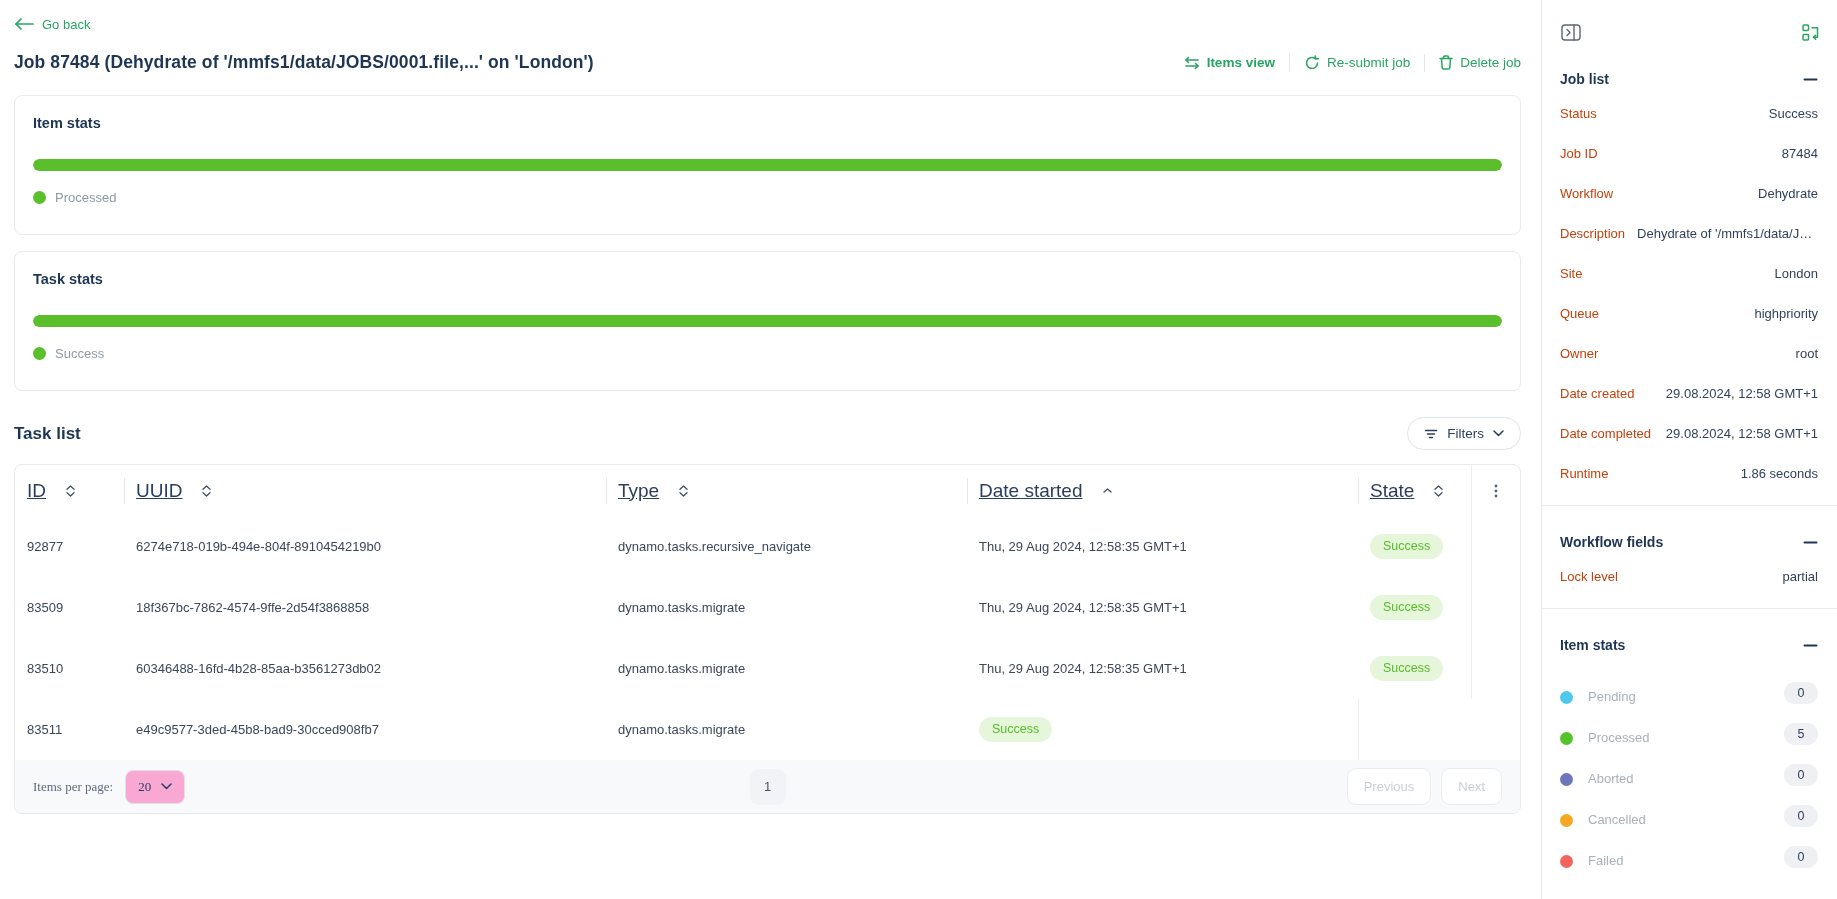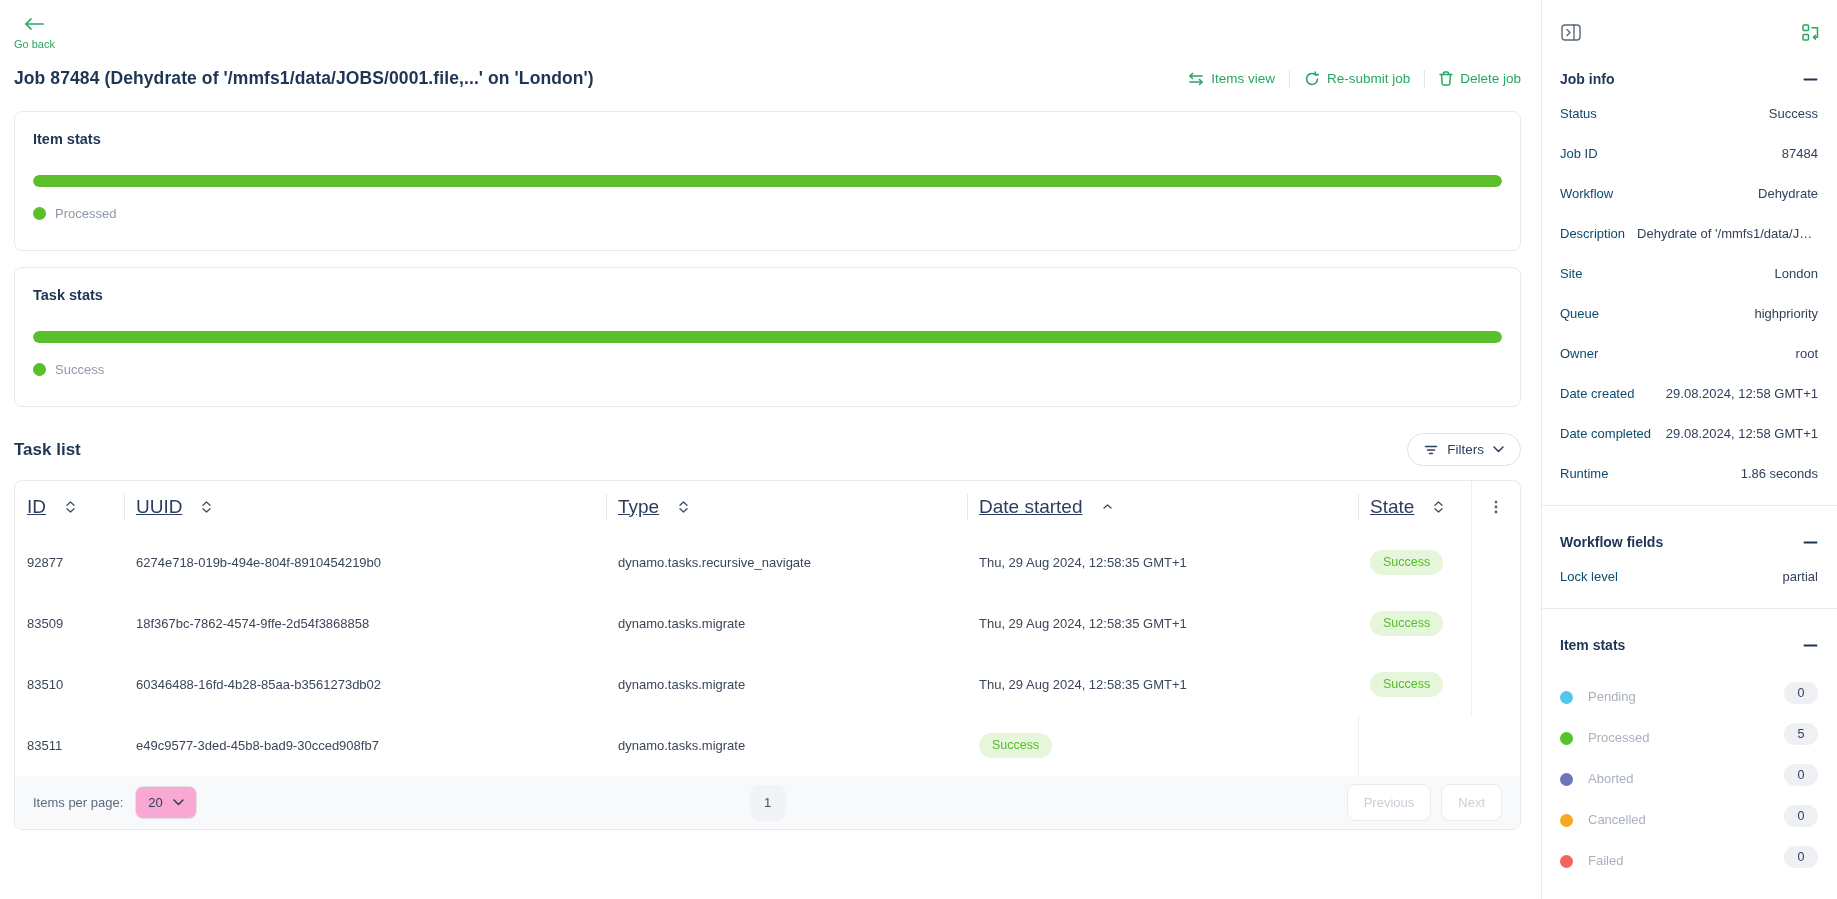--- a/index.html
+++ b/index.html
@@ -5,30 +5,30 @@
   * { margin:0; padding:0; box-sizing:border-box; }
   html,body { width:1837px; height:899px; overflow:hidden; background:#fff;
               font-family:"Liberation Sans", sans-serif; color:#1e3554; }
   .app { display:flex; width:1837px; height:899px; }
 
   
   .main { flex:1; min-width:0; padding:16px 20px 0 14px; }
 
   .back-row { margin-bottom:18px; }
   .back-link { display:inline-flex; align-items:center; gap:8px; color:#27a661;
-               font-size:11px; cursor:pointer;flex-direction:column; }
+               font-size:13px; cursor:pointer; }
 
   .title-row { display:flex; justify-content:space-between; align-items:center; margin-bottom:22px; }
   h1 { font-size:17.5px; font-weight:bold; color:#1e3554; letter-spacing:.1px; }
 
   .header-actions { display:flex; align-items:center; }
   .action-btn { display:inline-flex; align-items:center; gap:7px; color:#27a661;
                 font-size:13.5px; cursor:pointer; background:none; border:none;
                 font-family:inherit; padding:0 14px; }
-  .action-btn:first-child { padding-left:0; }
+  .action-btn:first-child { padding-left:0;font-weight:bold; }
   .action-btn:last-child { padding-right:0; }
   .action-sep { width:1px; height:18px; background:#e3e7ec; }
 
   .stat-card { border:1px solid #e7eaee; border-radius:8px; padding:19px 18px;
                height:140px; margin-bottom:16px; }
   .stat-card h2 { font-size:14.5px; font-weight:bold; color:#1e3554; margin-bottom:28px; }
   .progress-track { width:100%; height:12px; border-radius:7px; background:#eef1f4; overflow:hidden; }
   .progress-fill { height:100%; border-radius:7px; background:#5abf2a; }
   .legend { display:flex; align-items:center; gap:9px; margin-top:19px; }
   .dot { width:13px; height:13px; border-radius:50%; background:#5abf2a; flex:0 0 auto; }
@@ -51,21 +51,21 @@
   .tbody .tr { height:61px; cursor:pointer; }
   .td { font-size:13px; color:#3a4759; }
   .actions-cell { border-left:1px solid #eceef2; justify-content:center; padding-left:0; }
   .kebab-btn { background:none; border:none; cursor:pointer; padding:6px; display:flex; }
 
   .badge-success { background:#e5f6db; color:#56bd27; font-size:12.5px;
                    padding:6px 13px; border-radius:14px; line-height:1; }
 
   .tfoot { display:grid; grid-template-columns:1fr auto 1fr; align-items:center;
            height:53px; background:#f8f9fb; padding:0 18px; }
-  .perpage { display:flex; align-items:center; gap:12px; font-size:13px; color:#5d6b7e; }
+  .perpage { display:flex; align-items:center; gap:12px; font-size:13px; color:#5d6b7e;font-family:Liberation Serif, serif; }
   .perpage-select { display:inline-flex; align-items:center; gap:10px; background:#f9a8d4;
                     border:1px solid #dfe3e8; border-radius:8px; padding:8px 12px;
                     font-size:13px; color:#2c3e5d; cursor:pointer; }
   .page-num { width:36px; height:36px; border-radius:9px; background:#f1f3f6; border:none;
               font-size:13px; color:#45536b; cursor:pointer; font-family:inherit; }
   .pager { justify-self:end; display:flex; gap:10px; }
   .pager button { background:#fff; border:1px solid #e8ebef; border-radius:9px;
                   padding:10px 16px; font-size:13px; color:#c9cfd8; cursor:pointer;
                   font-family:inherit; }
 
@@ -76,21 +76,21 @@
   .icon-btn { background:none; border:none; cursor:pointer; display:flex; padding:2px; }
 
   .section-header { display:flex; justify-content:space-between; align-items:center;
                     padding:0 19px 0 18px; margin-top:28px; }
   .section-header h3 { font-size:14px; font-weight:bold; color:#1e3554; }
   .minus-btn { background:none; border:none; cursor:pointer; display:flex; padding:3px 0; }
 
   .fields { margin-top:6px; }
   .field-row { height:40px; display:flex; justify-content:space-between; align-items:center;
                padding:0 19px 0 18px; gap:12px; }
-  .field-label { font-size:13px; color:#0c4a6e; white-space:nowrap; }
+  .field-label { font-size:13px; color:#c2410c; white-space:nowrap; }
   .field-value { font-size:13px; color:#31415c; white-space:nowrap; overflow:hidden;
                  text-overflow:ellipsis; max-width:200px; text-align:right; }
 
   .divider { height:1px; background:#e9ebef; margin:12px 0 0; }
 
   .stat-rows { margin-top:10px; }
   .stat-row { height:41px; display:flex; align-items:flex-end; padding:0 19px 0 18px; gap:15px; }
   .stat-label { font-size:13px; color:#a8b1bd; flex:1; }
   .count-badge { background:#eef0f4; color:#31415c; font-size:12.5px; border-radius:11px;
                  padding:5px 12px; min-width:34px; text-align:center; line-height:1; }
@@ -339,21 +339,21 @@
             <rect x="1" y="1" width="5.5" height="5.5" rx="1"></rect>
             <rect x="1" y="10.5" width="5.5" height="5.5" rx="1"></rect>
             <path d="M10 3.8h5.5v9.4h-4"></path>
             <path d="M13.6 11.2l-2.1 2 2.1 2"></path>
           </svg>
         </span>
       </button>
     </div>
 
     <div class="section-header">
-      <h3>Job info</h3>
+      <h3>Job list</h3>
       <button class="minus-btn">
         <span>
           <svg width="15" height="3" viewBox="0 0 15 3" fill="none" stroke="#1e3554" stroke-width="2" stroke-linecap="round">
               <path d="M1.5 1.5h12"></path>
             </svg>
         </span>
       </button>
     </div>
 
     <div class="fields">

